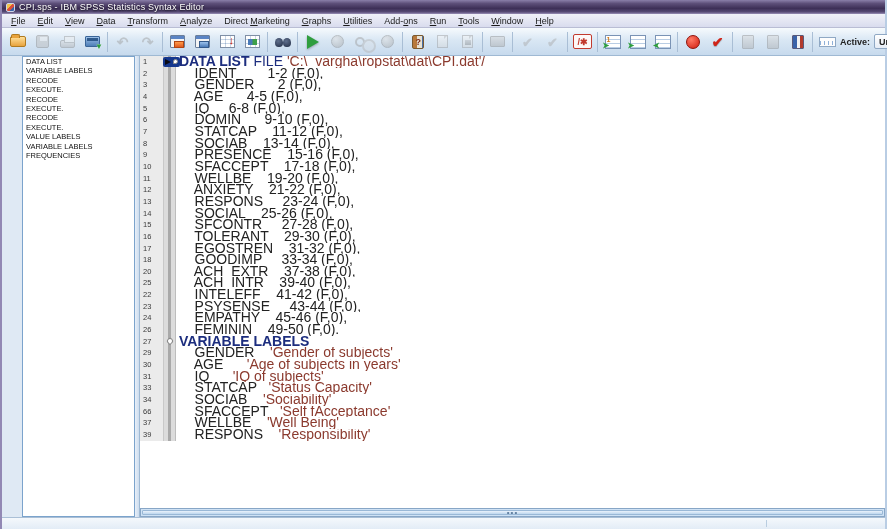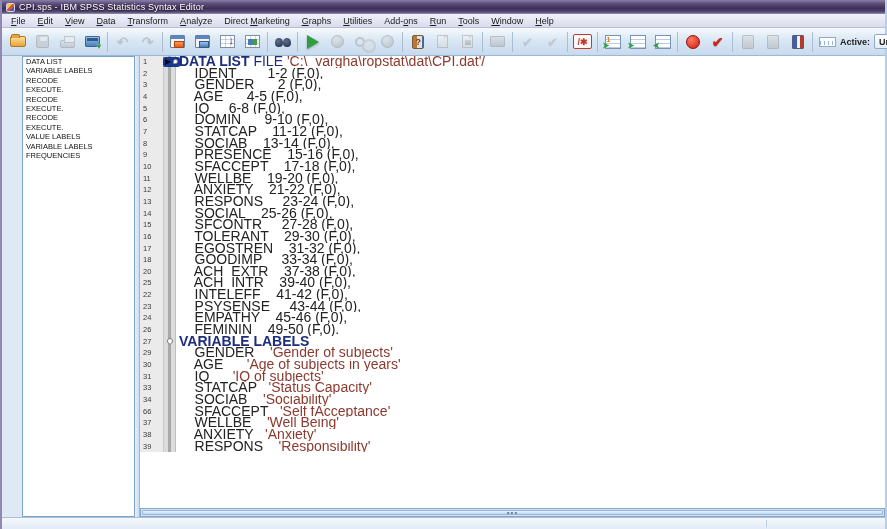--- a/index.html
+++ b/index.html
@@ -444,25 +444,20 @@
             <div class="gutter-num">66</div>
             <div class="gutter-mark"></div>
             <div class="code-text"><span class="t-txt">    SFACCEPT   </span><span class="t-str">'Self fAcceptance'</span></div>
           </div>
           <div class="code-row">
             <div class="gutter-num">37</div>
             <div class="gutter-mark"></div>
             <div class="code-text"><span class="t-txt">    WELLBE    </span><span class="t-str">'Well Being'</span></div>
           </div>
           <div class="code-row">
-            <div class="gutter-num">38</div>
-            <div class="gutter-mark"></div>
-            <div class="code-text"><span class="t-txt">    ANXIETY   </span><span class="t-str">'Anxiety'</span></div>
-          </div>
-          <div class="code-row">
             <div class="gutter-num">39</div>
             <div class="gutter-mark"></div>
             <div class="code-text"><span class="t-txt">    RESPONS    </span><span class="t-str">'Responsibility'</span></div>
           </div>
         </div>
       <div class="hscroll">
         <div class="thumb">
           <span class="grip">•••</span>
         </div>
       </div>

